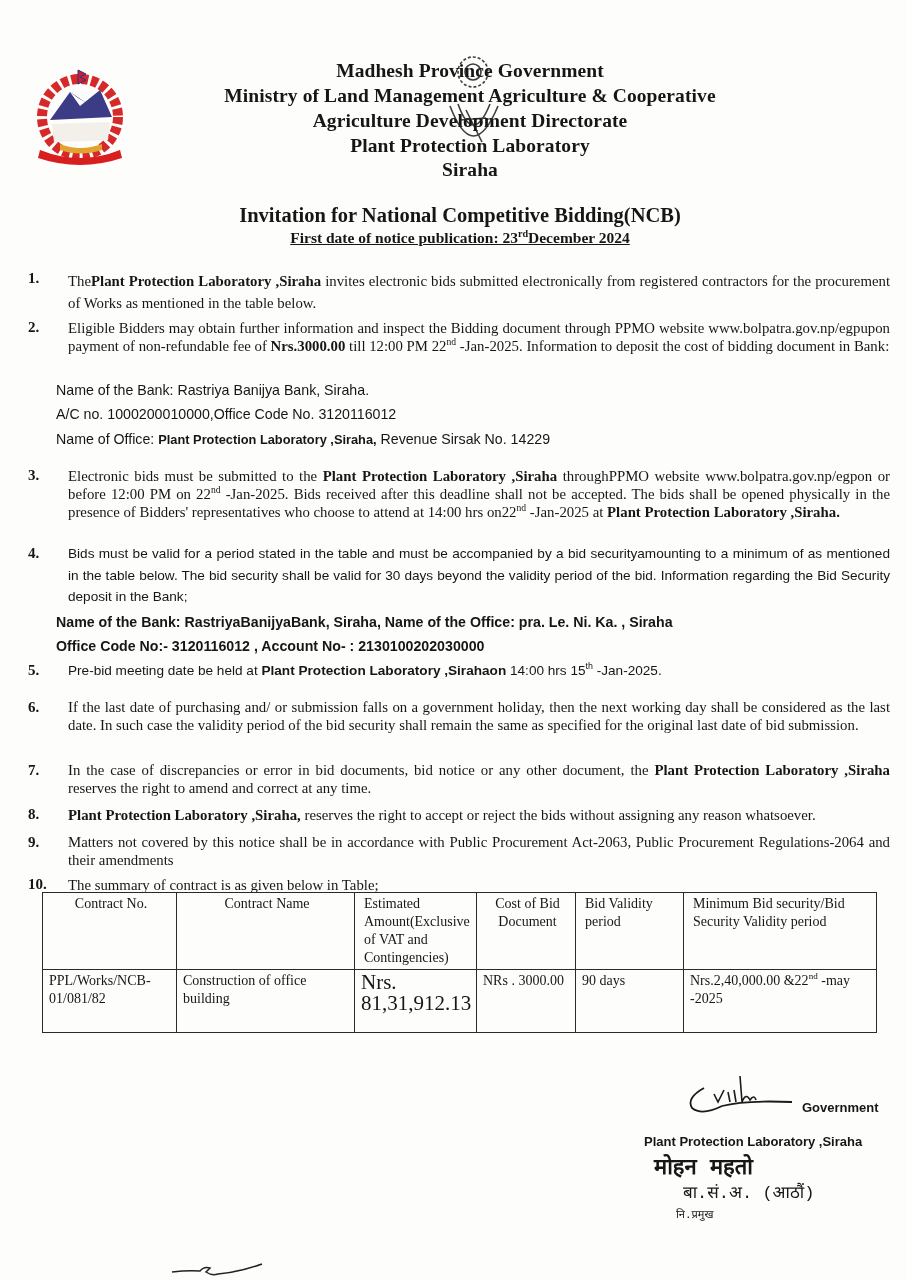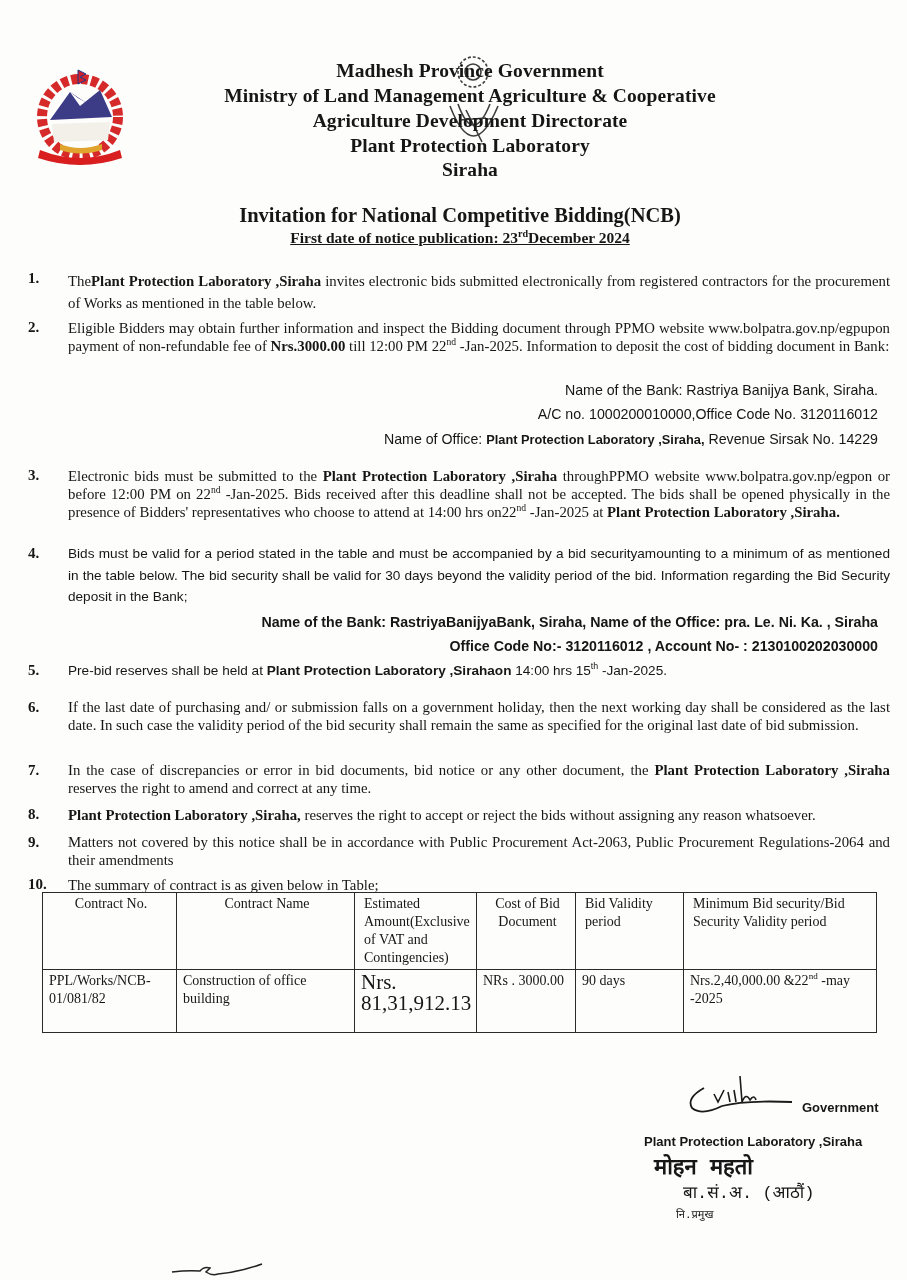--- a/index.html
+++ b/index.html
@@ -16,21 +16,21 @@
   .title { left:100px; width:720px; text-align:center; font-weight:bold; }
   #notice-title { top:204px; font-size:20.5px; }
   #notice-date { top:229px; font-size:15.5px; }
   #notice-date span.u { text-decoration:underline; }
   sup { font-size:65%; line-height:0; vertical-align:super; }
 
   .num { left:28px; width:28px; font-size:15px; }
   .para { left:56px; width:822px; font-size:14.8px; line-height:18px; text-align:justify;margin-left:12px; }
   .para.sansp { font-family:"Liberation Sans", sans-serif; font-size:13.6px; line-height:21.5px; }
   .para .bold { font-weight:bold; }
-  .center-line { left:56px; width:822px; text-align:right; font-family:"Liberation Sans", sans-serif; font-size:14.2px; line-height:22px; }
+  .center-line { left:56px; width:822px; text-align:left; font-family:"Liberation Sans", sans-serif; font-size:14.2px; line-height:22px; }
   .center-line.b { font-weight:bold; }
 
   
   #contract-table { left:42px; top:892px; width:834px; border-collapse:collapse; table-layout:fixed; font-size:14px; line-height:18px; }
   #contract-table th, #contract-table td { border:1.4px solid #2a2a2a; vertical-align:top; padding:2px 6px; font-weight:normal; }
   #contract-table th { height:72px;padding-left:9px; }
   #contract-table td { height:58px; }
   #contract-table th.c { text-align:center; }
   #contract-table th.l { text-align:left; }
   .big { font-size:21px; line-height:21px; }
@@ -92,21 +92,21 @@
 
 <div class="abs num b" style="top:467px">3.</div>
 <div class="abs para" style="top:467px"><span>Electronic bids must be submitted to the </span><span class="bold">Plant Protection  Laboratory ,Siraha</span><span> throughPPMO website www.bolpatra.gov.np/egpon or before 12:00 PM on 22</span><sup>nd</sup><span>  -Jan-2025. Bids received after this deadline shall not be accepted. The bids shall be opened physically in the presence of Bidders' representatives who choose to attend at 14:00 hrs on22</span><sup>nd</sup><span>  -Jan-2025 at </span><span class="bold">Plant Protection  Laboratory ,Siraha.</span></div>
 
 <div class="abs num b" style="top:545px">4.</div>
 <div class="abs para sansp" style="top:543px"><span>Bids must be valid for a period stated in the table and must be accompanied by a bid securityamounting to a minimum of as mentioned in the table below. The bid security shall be valid for 30 days beyond the validity period of the bid. Information regarding the Bid Security deposit in the Bank;</span></div>
 <div class="abs center-line b" style="top:611px">Name of the Bank: RastriyaBanijyaBank, Siraha, Name of the Office:  pra. Le. Ni. Ka. , Siraha</div>
 <div class="abs center-line b" style="top:635px">Office Code No:- 3120116012  , Account No- : 2130100202030000</div>
 
 <div class="abs num b" style="top:662px">5.</div>
-<div class="abs para sansp" style="top:660px"><span>Pre-bid reserves shall be held at </span><span class="bold">Plant Protection  Laboratory ,Sirahaon</span><span> 14:00 hrs 15</span><sup>th</sup><span>  -Jan-2025.</span></div>
+<div class="abs para sansp" style="top:660px"><span>Pre-bid meeting date be held at </span><span class="bold">Plant Protection  Laboratory ,Sirahaon</span><span> 14:00 hrs 15</span><sup>th</sup><span>  -Jan-2025.</span></div>
 
 <div class="abs num b" style="top:699px">6.</div>
 <div class="abs para" style="top:698px"><span>If the last date of purchasing and/ or submission falls on a government holiday, then the next working day shall be considered as the last date. In such case the validity period of the bid security shall remain the same as specified for the original last date of bid submission.</span></div>
 
 <div class="abs num b" style="top:762px">7.</div>
 <div class="abs para" style="top:761px"><span> In the case of discrepancies or error in bid documents, bid notice or any other document, the </span><span class="bold">Plant Protection  Laboratory ,Siraha</span><span> reserves the right to amend and correct at any time.</span></div>
 
 <div class="abs num b" style="top:806px">8.</div>
 <div class="abs para" style="top:806px"><span class="bold">Plant Protection  Laboratory ,Siraha,</span><span> reserves the right to accept or reject the bids without assigning any reason whatsoever.</span></div>
 

